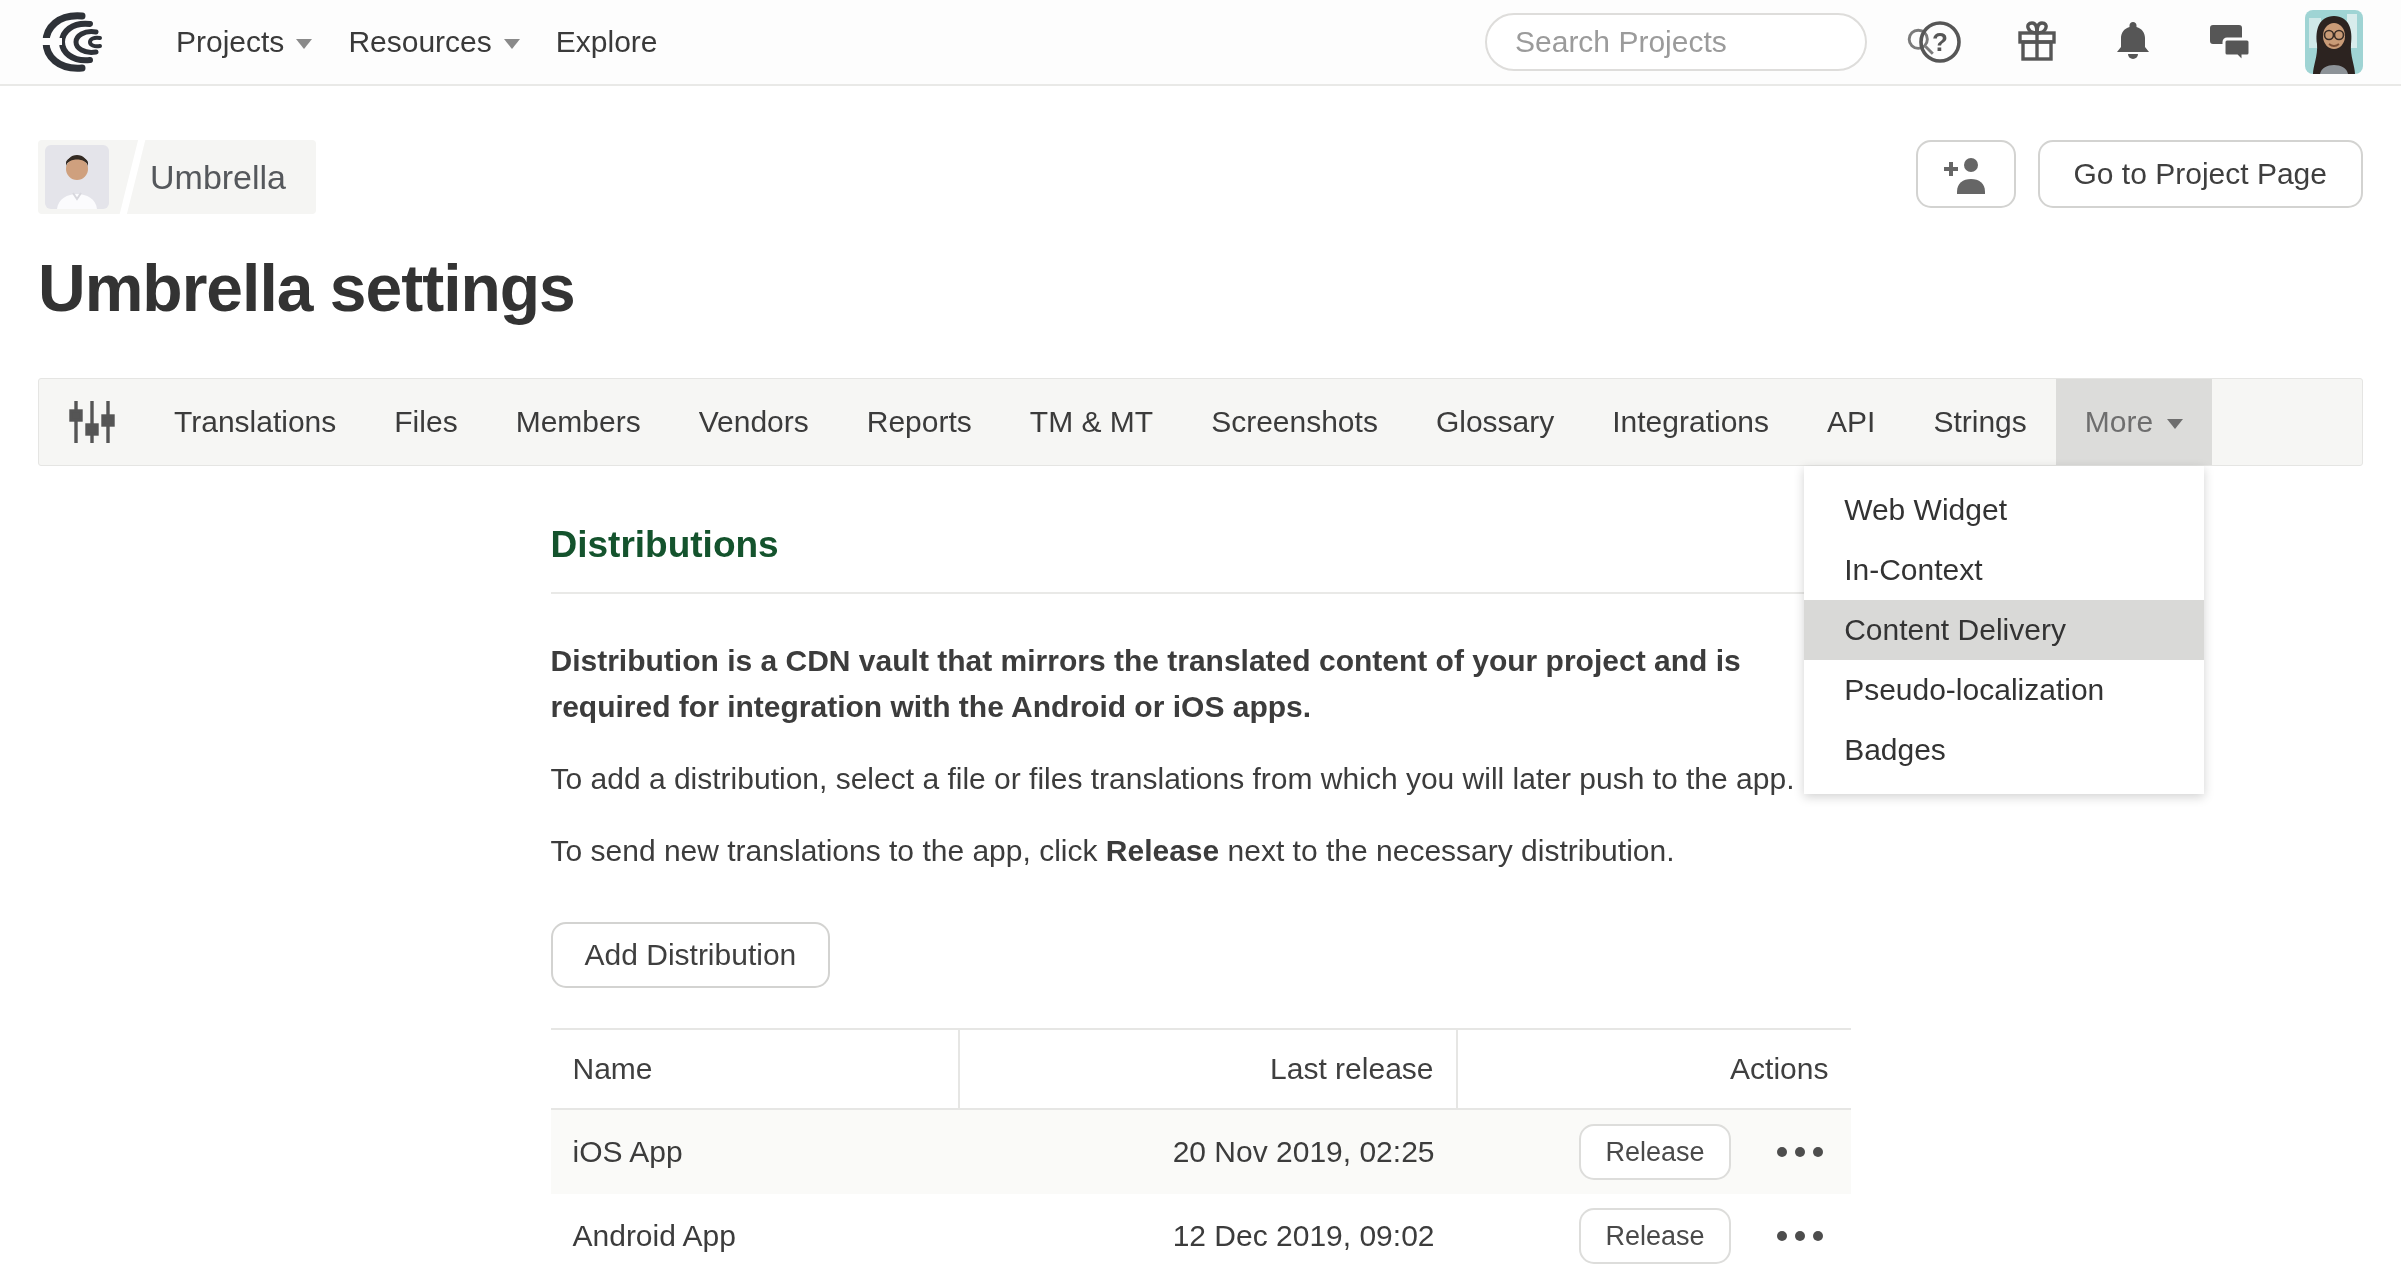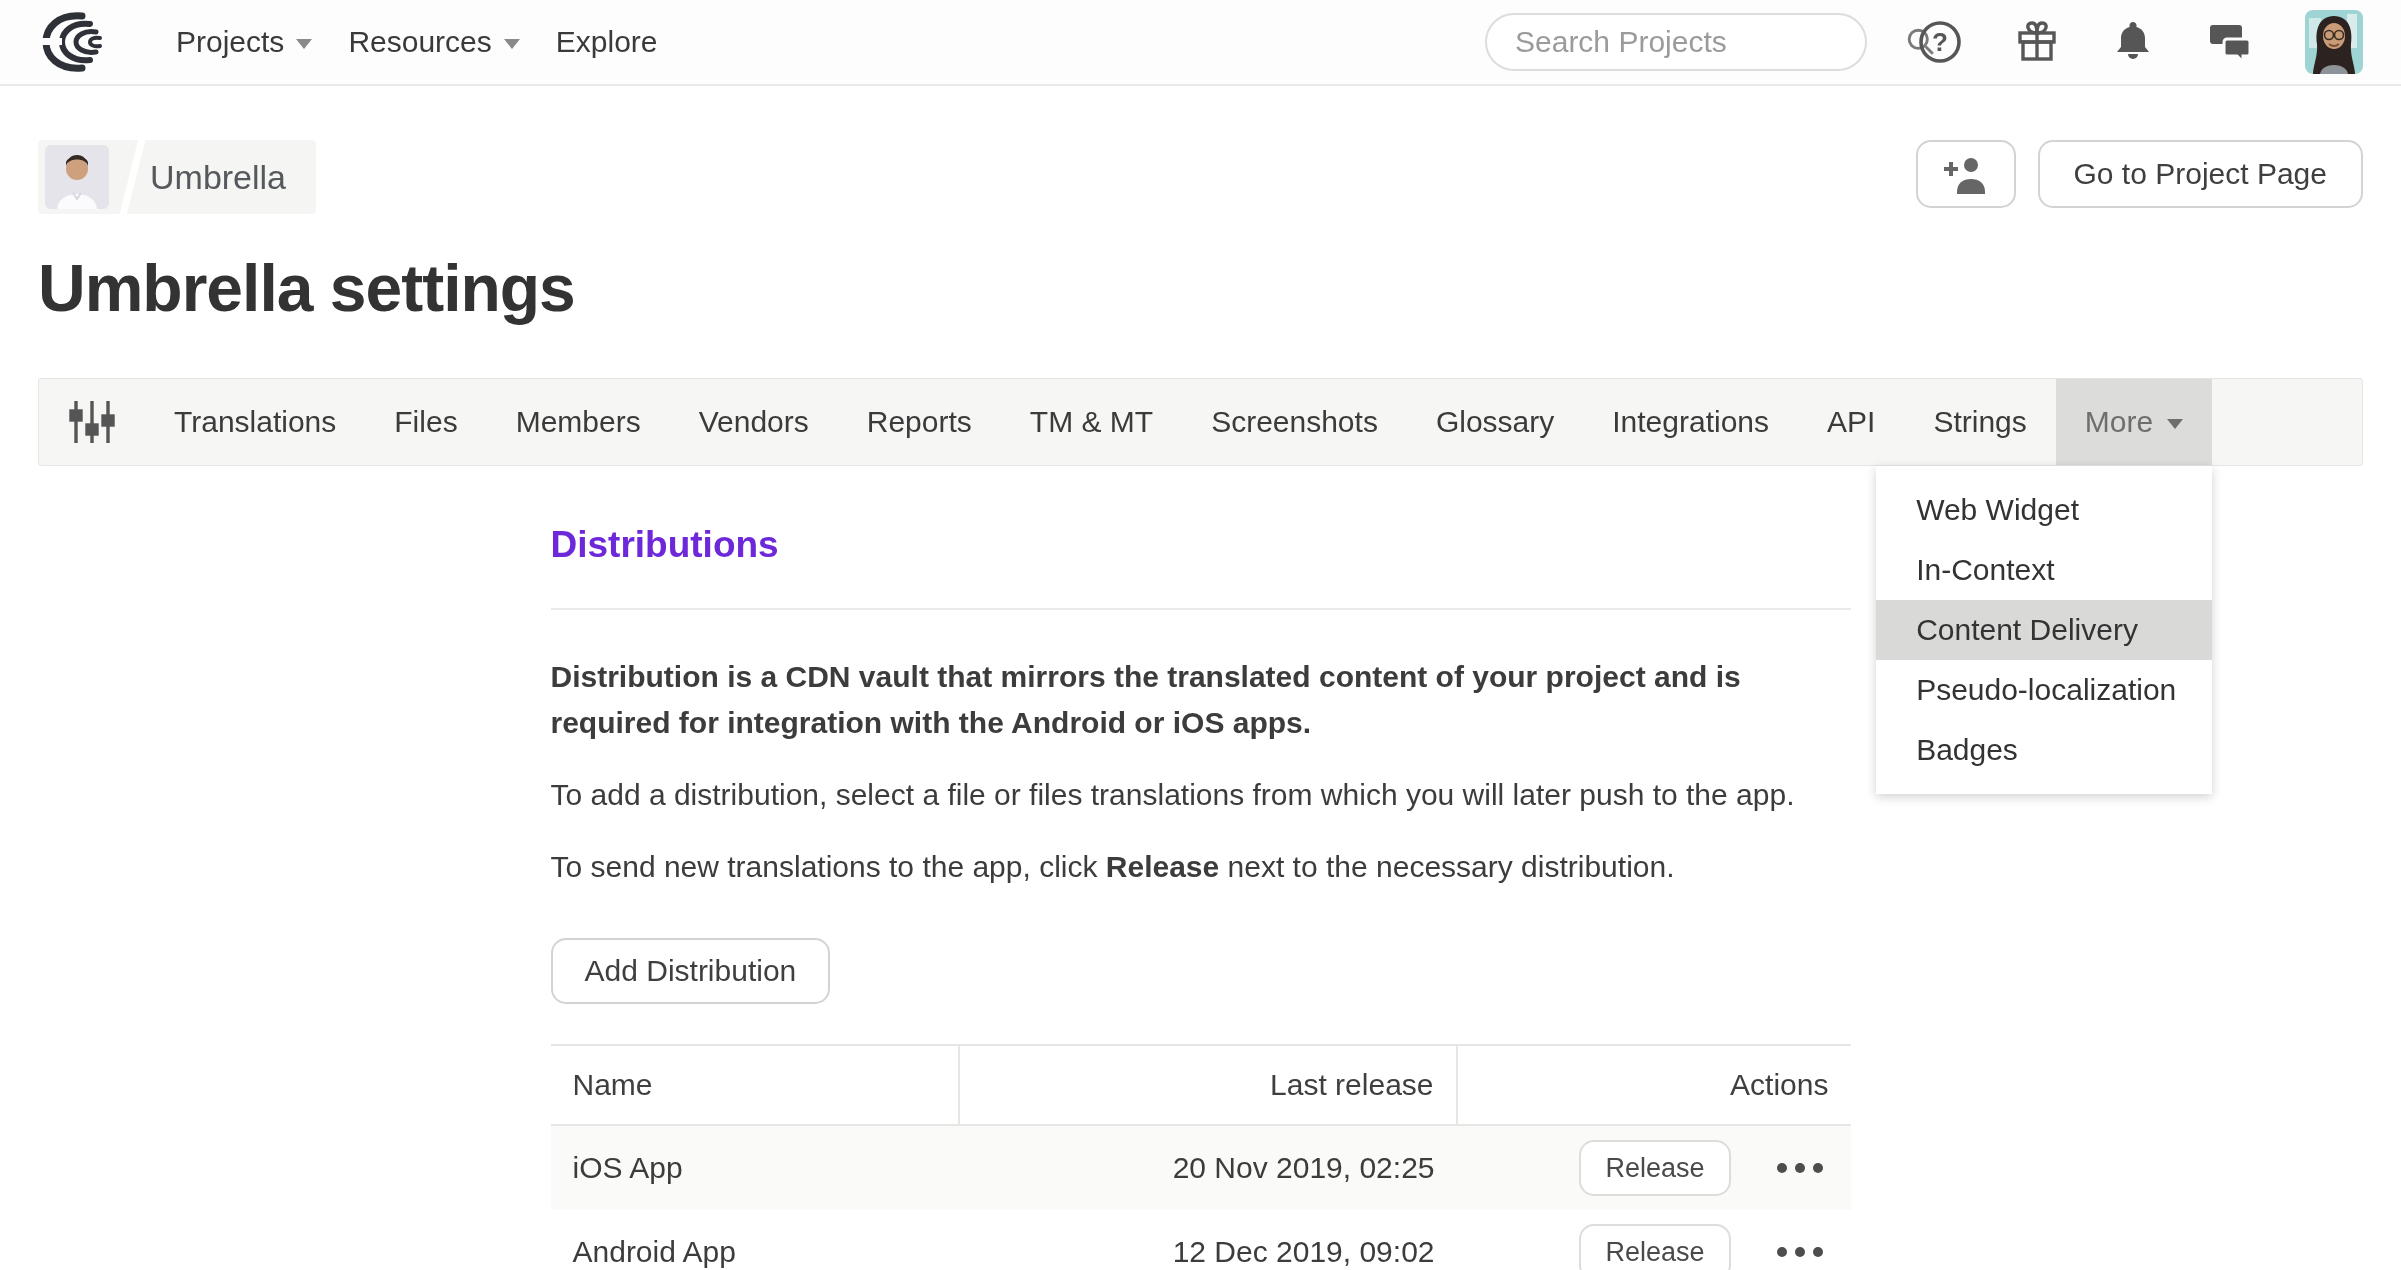--- a/index.html
+++ b/index.html
@@ -41,29 +41,29 @@
   .page-title { margin:36px 38px 0 38px; font-size:66px; font-weight:700; color:#333; letter-spacing:-1px; }
 
   
   .tabbar { margin:52px 38px 0 38px; height:88px; background:#f6f6f4;
     border:1px solid #e5e5e3; border-radius:3px; display:flex; align-items:stretch; }
   .tab-icon { display:flex; align-items:center; padding:0 28px; color:#555; cursor:pointer; }
   .tab { display:flex; align-items:center; padding:0 29px; font-size:30px; color:#3b3b3b; cursor:pointer; }
   .tab-more { position:relative; background:#dcdcda; color:#6e6e6e; gap:14px; }
   .tab-more .caret-sm { border-top-color:#6e6e6e; }
 
-  .dropdown { position:absolute; top:calc(100% + 1px); right:0; width:336px; background:#fff;
+  .dropdown { position:absolute; top:calc(100% + 1px); right:8px; width:400px; background:#fff;
     box-shadow:0 3px 10px rgba(0,0,0,0.18); padding:14px 0; z-index:20; }
   .dropdown-item { height:60px; display:flex; align-items:center; padding-left:40px;
     font-size:30px; color:#333; cursor:pointer; }
   .dropdown-item.active { background:#d9d9d7; }
 
   
   .main { width:1300px; margin:58px auto 0 auto; }
-  .section-heading { font-size:37px; font-weight:700; color:#6d28d9; padding-bottom:42px;
+  .section-heading { font-size:37px; font-weight:700; color:#14532d; padding-bottom:26px;
     border-bottom:2px solid #e9e9e7; }
   .main p { font-size:30px; color:#3c3c3c; line-height:46px; margin-top:26px; }
   .main p.first { margin-top:44px;font-weight:bold; }
   .btn-add { margin-top:48px; height:66px; padding:0 32px; display:inline-flex; }
 
   
   table.dist { width:100%; border-collapse:collapse; margin-top:40px; }
   table.dist th { font-size:30px; font-weight:400; color:#3f3f3f; padding:22px 22px;
     border-top:2px solid #e6e6e4; border-bottom:2px solid #e6e6e4; border-right:2px solid #e6e6e4; }
   table.dist th:last-child { border-right:none; }

